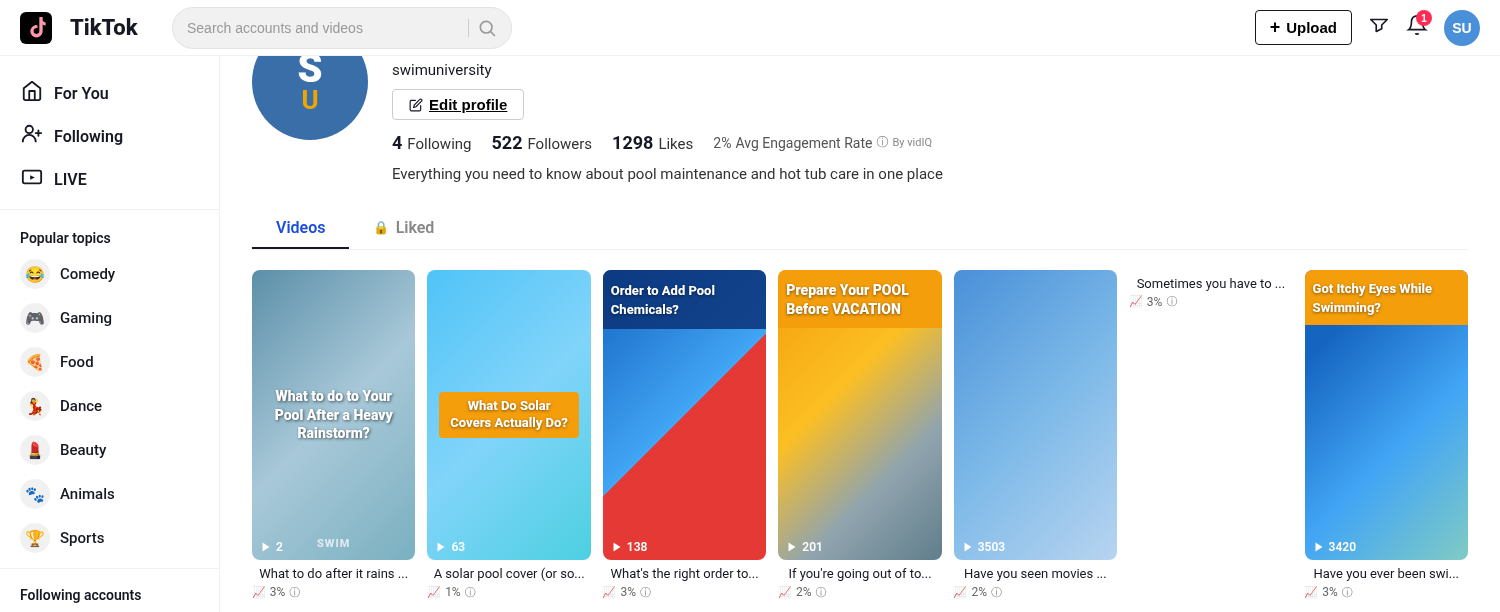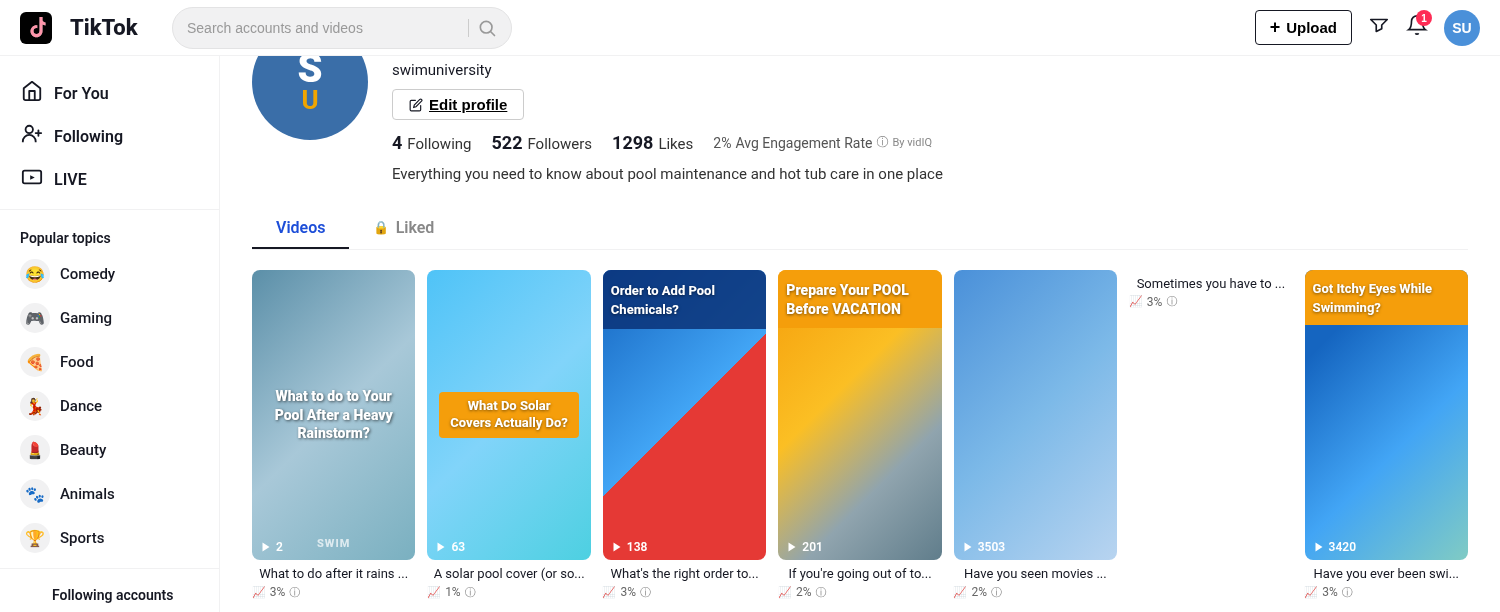--- a/index.html
+++ b/index.html
@@ -51,21 +51,21 @@
       transition: background 0.15s;
     }
     .sidebar-nav-item .icon { font-size: 20px; width: 24px; text-align: center; }
     .sidebar-section-title { padding: 12px 20px 6px; font-size: 14px; font-weight: 600; color: #161823; }
     .sidebar-topic-item {
       display: flex; align-items: center; gap: 10px; padding: 7px 20px;
       font-size: 15px; font-weight: 500; cursor: pointer;
     }
     .topic-icon { width: 30px; height: 30px; border-radius: 50%; display: flex; align-items: center; justify-content: center; font-size: 16px; background: #f1f1f2; }
     .sidebar-divider { height: 1px; background: #f1f1f2; margin: 8px 0; }
-    .following-section-title { padding: 10px 20px 6px; font-size: 14px; font-weight: 600; color: #161823; margin-left: 32px; }
+    .following-section-title { padding: 10px 20px 6px; font-size: 14px; font-weight: 600; color: #161823; }
     .following-item { display: flex; align-items: center; gap: 8px; padding: 6px 20px; cursor: pointer; }
 
     
     .main-content { margin-left: 220px; flex: 1; padding: 24px 32px; min-height: calc(100vh - 56px); }
 
     
     .profile-header { display: flex; align-items: flex-start; gap: 24px; margin-bottom: 20px; }
     .profile-avatar-large {
       width: 116px; height: 116px; border-radius: 50%;
       background: #3a6ea8; display: flex; align-items: center; justify-content: center;

